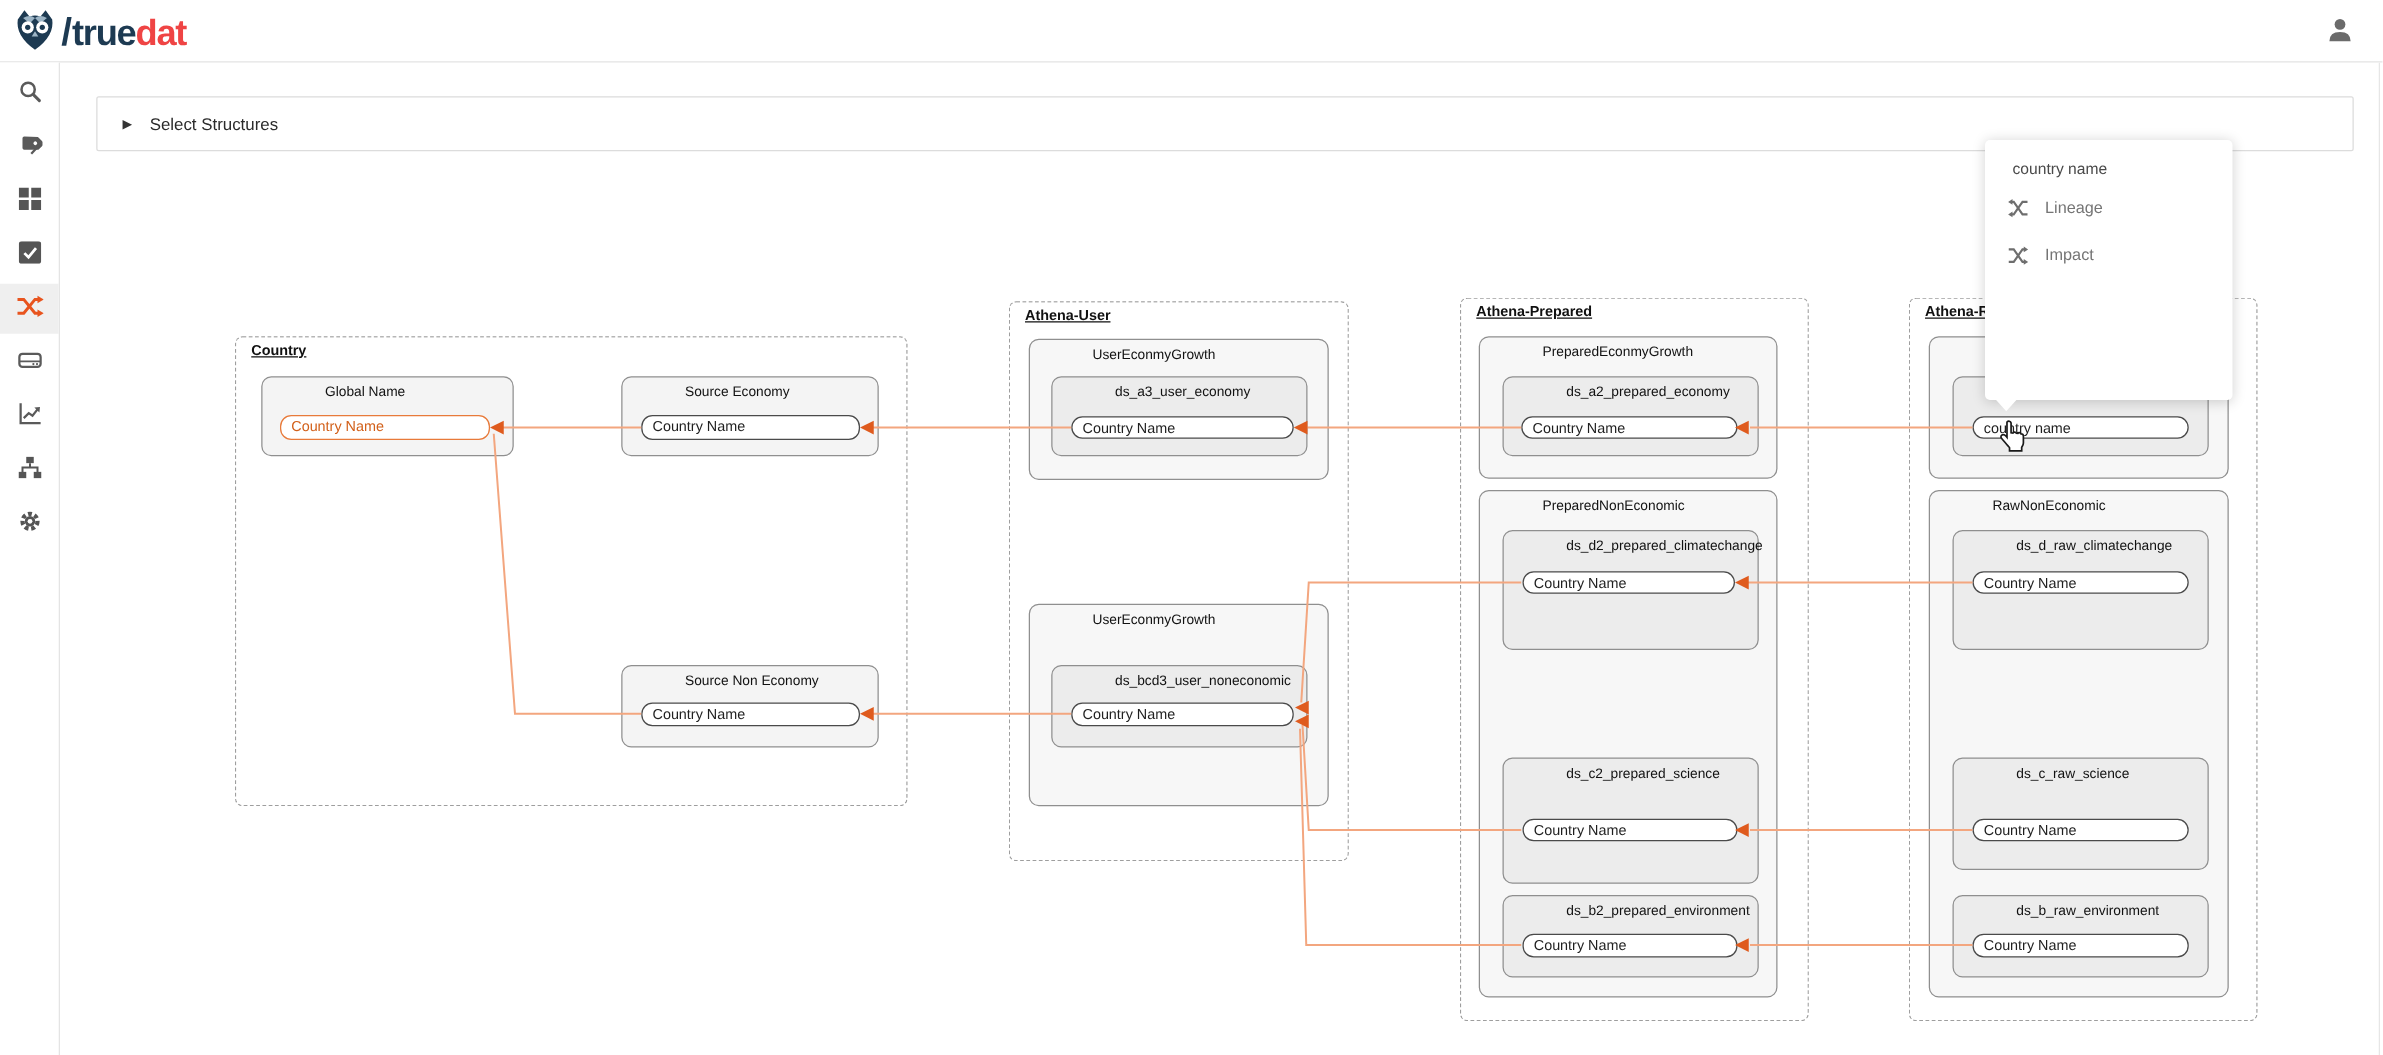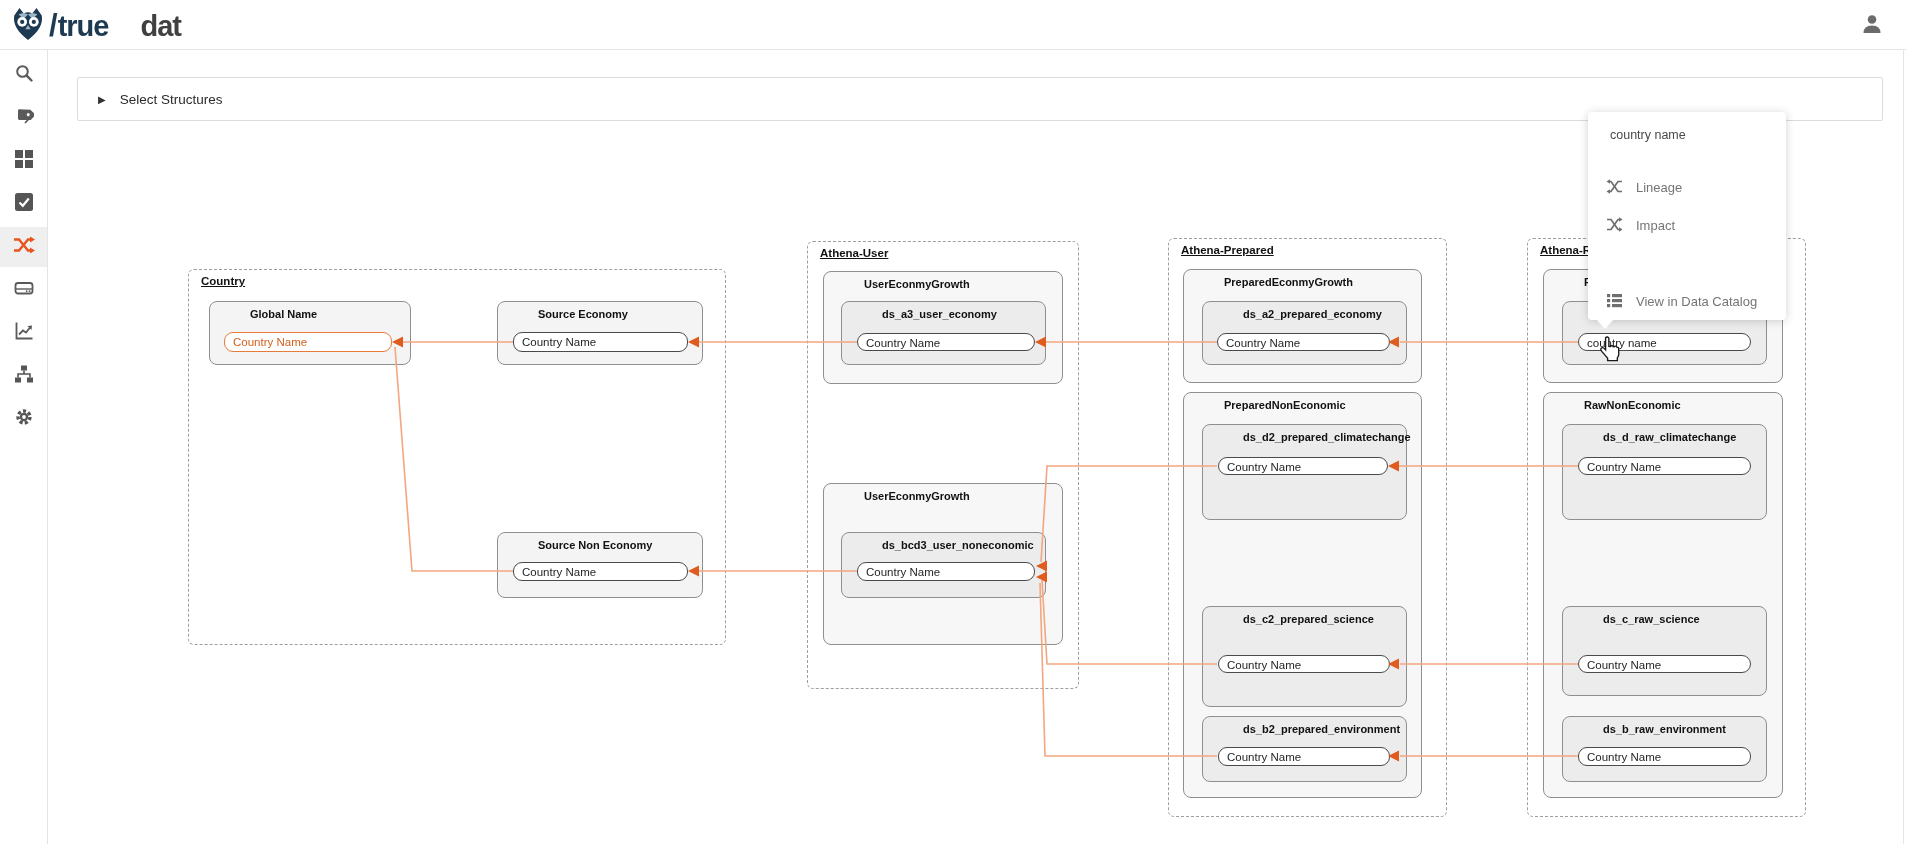--- a/index.html
+++ b/index.html
@@ -4,48 +4,48 @@
 <style>
   * { margin:0; padding:0; box-sizing:border-box; }
   html,body { width:1906px; height:844px; background:#fff; font-family:"Liberation Sans", sans-serif; overflow:hidden; }
 
   
   #header { position:absolute; left:0; top:0; width:1906px; height:50px; background:#fff; border-bottom:1px solid #e4e4e4; z-index:5; }
   #logo { position:absolute; left:10px; top:6px; display:flex; align-items:center; }
   #logo .wordmark { font-size:29px; font-weight:bold; letter-spacing:-1px; line-height:36px; }
   #logo .slash { color:#1d3a52; font-size:31px; font-weight:bold; margin:0 1px 0 3px; }
   #logo .w-true { color:#1d3a52; }
-  #logo .w-dat { color:#404040;margin-left:32px; }
+  #logo .w-dat { color:#ef4444; }
   #user-btn { position:absolute; right:22px; top:12px; width:24px; height:24px; cursor:pointer; }
 
   #sidebar { position:absolute; left:0; top:50px; width:48px; height:794px; background:#fff; border-right:1px solid #e4e4e4; z-index:5; }
   .sb-item { position:absolute; left:0; width:47px; height:40px; display:flex; align-items:center; justify-content:center; cursor:pointer; }
   .sb-item.active { background:#efefef; }
 
   
   #select-bar { position:absolute; left:77px; top:77px; width:1806px; height:44px; background:#fff; border:1px solid #dcdcdc; border-radius:2px; display:flex; align-items:center; z-index:2; cursor:pointer; }
   #select-bar .caret { color:#333; font-size:10px; margin:0 14px 0 20px; }
   #select-bar .lbl { font-size:13.5px; font-weight:normal; color:#2b2b2b; }
 
   
   .grp { position:absolute; border:1px dashed #9e9e9e; border-radius:6px; background:transparent; }
   .grp-label { position:absolute; left:12px; top:5px; font-size:11.5px; font-weight:bold; color:#111; white-space:nowrap;text-decoration:underline; }
   .sub { position:absolute; border:1px solid #8f8f8f; border-radius:8px; background:#f7f7f7; }
   .node { position:absolute; border:1px solid #8f8f8f; border-radius:8px; background:#ececec; }
   .node.lone { background:#f4f4f4; }
-  .node-title { position:absolute; left:0; top:6px; font-size:11px; font-weight:bold; color:#111; white-space:nowrap;padding-left:40px; }
+  .node-title { position:absolute; left:10px; top:6px; font-size:11px; font-weight:normal; color:#111; white-space:nowrap;padding-left:40px; }
   .field { position:absolute; background:#fff; border:1.5px solid #4a4a4a; border-radius:9px; font-size:11.5px; color:#1f1f1f; line-height:16px; padding:1px 0 0 8px; white-space:nowrap; overflow:hidden; cursor:pointer; }
   .field.hl { border-color:#e87a3a; color:#d2601a; }
   #edges { position:absolute; left:0; top:0; z-index:3; pointer-events:none; }
 
   
   #ctx-menu { position:absolute; left:1588px; top:112px; width:198px; height:208px; background:#fff; border-radius:4px; box-shadow:0 1px 10px rgba(0,0,0,0.18); z-index:10; }
   #ctx-menu .notch { position:absolute; left:8px; bottom:-9px; width:0; height:0; border-left:9px solid transparent; border-right:9px solid transparent; border-top:10px solid #fff; }
   #ctx-menu .ttl { position:absolute; left:22px; top:16px; font-size:12.5px; color:#4a4a4a; }
-  .ctx-item { position:absolute; left:0; width:198px; height:37px; display:flex; align-items:flex-end; cursor:pointer; }
+  .ctx-item { position:absolute; left:0; width:198px; height:37px; display:flex; align-items:flex-start; cursor:pointer; }
   .ctx-item .ic { margin-left:18px; width:17px; height:17px; flex:0 0 17px; }
   .ctx-item .tx { margin-left:13px; font-size:13px; color:#757575; white-space:nowrap; }
 
   #cursor { position:absolute; left:1598px; top:336px; z-index:11; }
   #right-edge { position:absolute; left:1903px; top:50px; width:1px; height:794px; background:#e6e6e6; }
 </style>
 </head>
 <body>
 
 <div id="header">
@@ -294,32 +294,19 @@
           <path d="M1 3.5 H5 L12 13.5 H14" stroke="#6e6e6e" stroke-width="1.7" fill="none"></path>
           <path d="M1 13.5 H5 L12 3.5 H14" stroke="#6e6e6e" stroke-width="1.7" fill="none"></path>
           <path d="M13 1.2 L16.5 3.5 L13 5.8 Z" fill="#6e6e6e"></path>
           <path d="M13 11.2 L16.5 13.5 L13 15.8 Z" fill="#6e6e6e"></path>
         </svg>
     </span>
     <span class="tx">Impact</span>
   </div>
 
 
-  <div class="ctx-item" style="top:160px">
-    <span class="ic">
-      <svg width="17" height="17" viewBox="0 0 17 17">
-          <rect x="1" y="2" width="3.2" height="3.2" fill="#6e6e6e"></rect>
-          <rect x="6" y="2" width="10" height="3.2" fill="#6e6e6e"></rect>
-          <rect x="1" y="7" width="3.2" height="3.2" fill="#6e6e6e"></rect>
-          <rect x="6" y="7" width="10" height="3.2" fill="#6e6e6e"></rect>
-          <rect x="1" y="12" width="3.2" height="3.2" fill="#6e6e6e"></rect>
-          <rect x="6" y="12" width="10" height="3.2" fill="#6e6e6e"></rect>
-        </svg>
-    </span>
-    <span class="tx">View in Data Catalog</span>
-  </div>
 </div>
 
 <div id="cursor">
   <svg width="22" height="26" viewBox="0 0 16 19">
     <path d="M5.5 1.2 C6.3 0.4 7.6 0.6 7.9 1.8 L7.9 7.5 L9 7.6 C9.3 6.9 10.6 6.9 11 7.7 L11.9 7.8 C12.2 7.2 13.4 7.3 13.7 8.1 C14.3 8.1 15.1 8.4 15.1 9.4 L15.1 13.5 C15.1 14.6 14.6 15.2 14.1 16 L14.1 18 L7 18 L7 16.2 C5.9 15 3.6 12.2 2.3 10.7 C1.5 9.8 2.2 8.5 3.3 8.5 C4 8.5 4.5 8.9 5 9.5 L5.5 10.1 Z" fill="#ffffff" stroke="#1a1a1a" stroke-width="1"></path>
   </svg>
 </div>
 
 </body></html>

